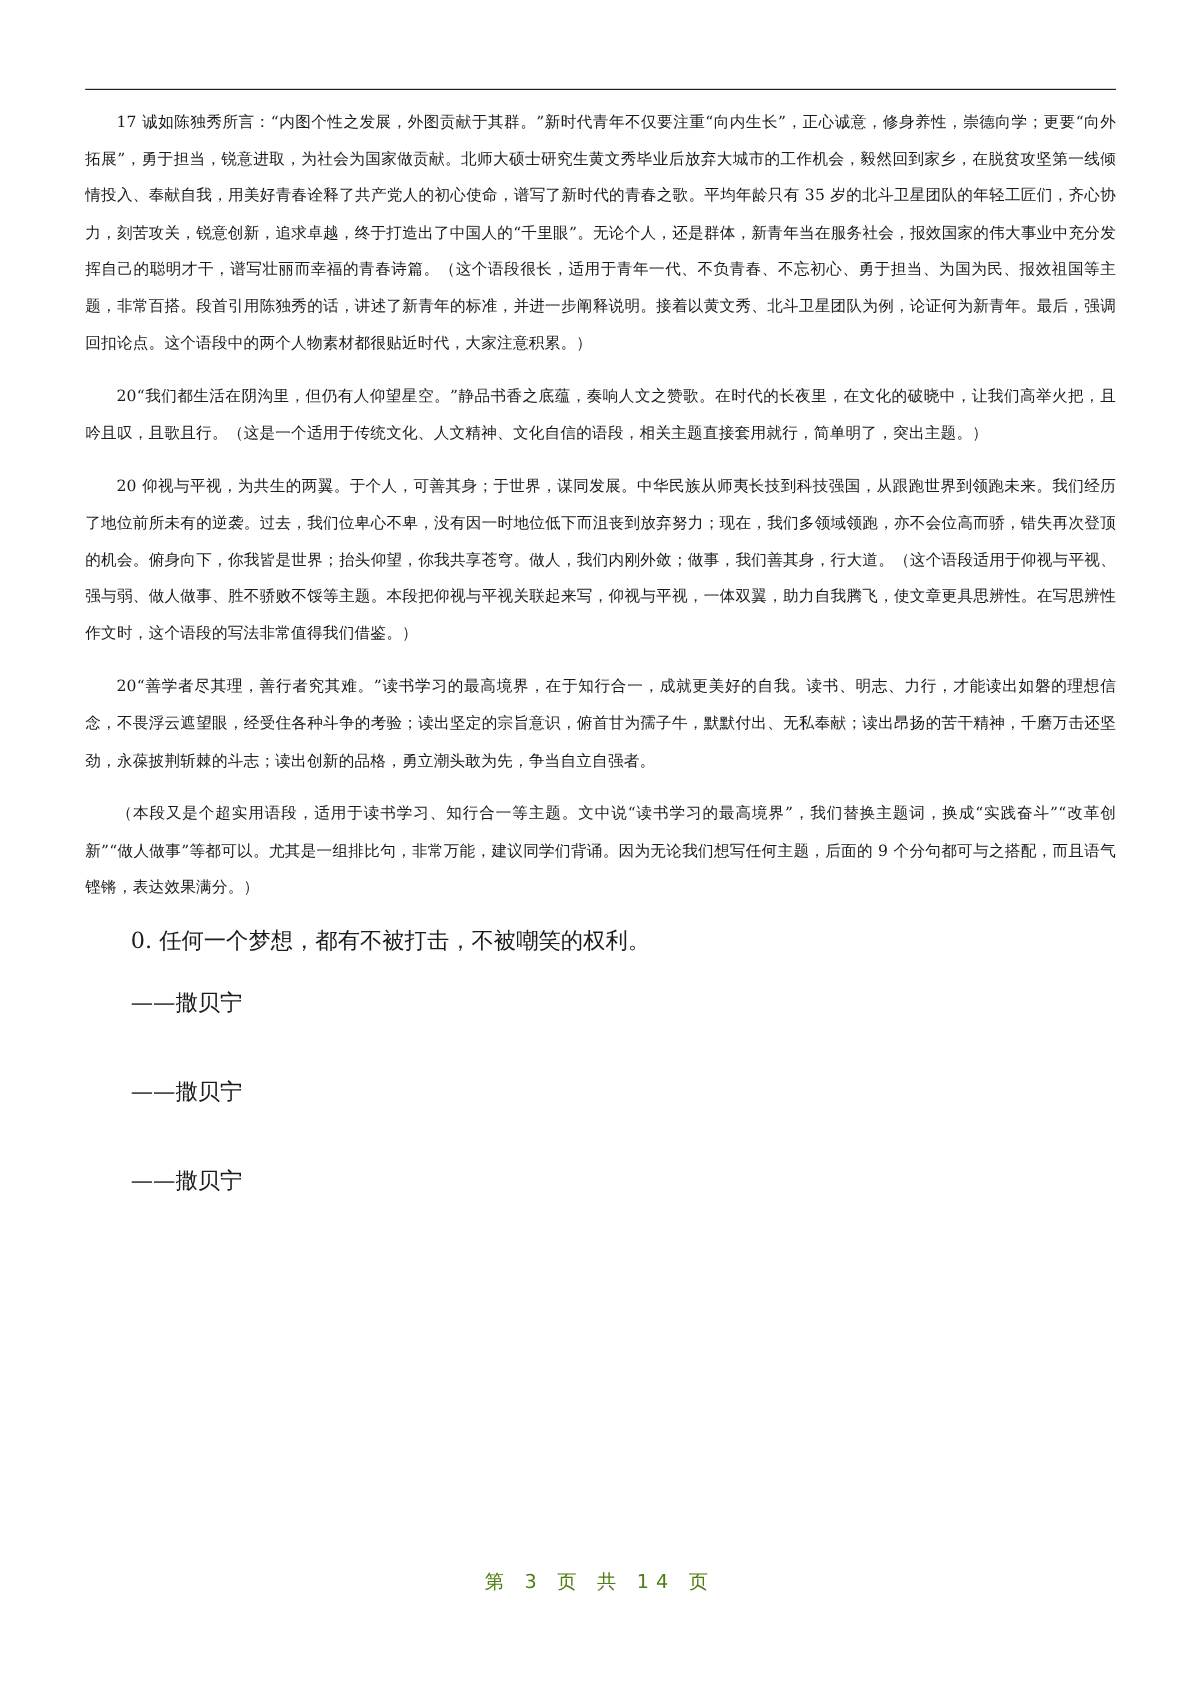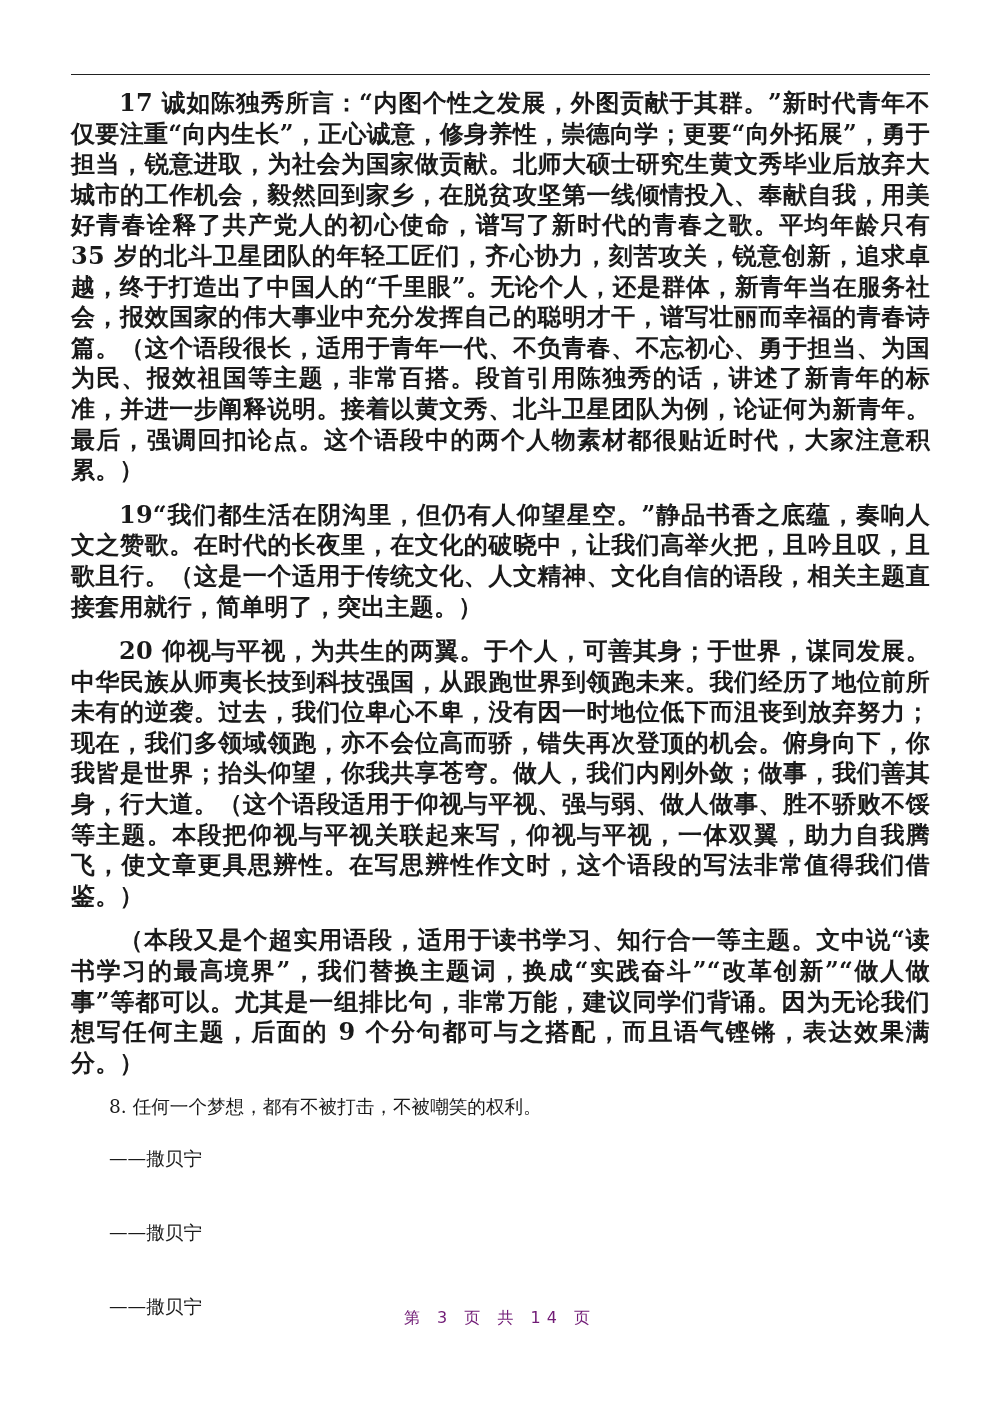--- a/index.html
+++ b/index.html
@@ -1,40 +1,41 @@
 <!DOCTYPE html>
 <html><head>
 <meta charset="utf-8">
 <style>
   html, body { margin: 0; padding: 0; background: #ffffff; }
   body { width: 1000px; height: 1414px; position: relative; overflow: hidden;
          font-family: "DejaVu Serif", "Liberation Serif", serif; color: #1a1a1a; }
   .rule { position: absolute; left: 71px; top: 74px; width: 859px; height: 0; border-top: 1.6px solid #222; }
   .content { position: absolute; left: 71px; top: 88px; width: 859px; }
-  .para { font-size: 24px; line-height: 30.6px; text-align: justify; margin: 0 0 14px 0; text-indent: 2em; letter-spacing: 0.2px; font-weight: bold; }
+  .para { font-size: 13px; line-height: 30.6px; text-align: justify; margin: 0 0 14px 0; text-indent: 2em; letter-spacing: 0.2px; }
   .note-para { text-indent: 2em; }
   .quote { font-size: 18.6px; line-height: 30px; margin: 0; padding-left: 38px; }
   .attr  { font-size: 18.6px; line-height: 30px; margin: 0; padding-left: 38px; }
   .gap { height: 22px; }
   .footer { position: absolute; top: 1308px; left: 0; width: 1000px; text-align: center;
-            font-family: "DejaVu Sans", "Liberation Sans", sans-serif; font-size: 16px; color: #701a75; letter-spacing: 6px; }
+            font-family: "DejaVu Sans", "Liberation Sans", sans-serif; font-size: 16px; color: #4d7c0f; letter-spacing: 6px; }
 </style>
 </head>
 <body>
 
 <div class="rule"></div>
 
 <div class="content">
   <p class="para">17 诚如陈独秀所言：“内图个性之发展，外图贡献于其群。”新时代青年不仅要注重“向内生长”，正心诚意，修身养性，崇德向学；更要“向外拓展”，勇于担当，锐意进取，为社会为国家做贡献。北师大硕士研究生黄文秀毕业后放弃大城市的工作机会，毅然回到家乡，在脱贫攻坚第一线倾情投入、奉献自我，用美好青春诠释了共产党人的初心使命，谱写了新时代的青春之歌。平均年龄只有 35 岁的北斗卫星团队的年轻工匠们，齐心协力，刻苦攻关，锐意创新，追求卓越，终于打造出了中国人的“千里眼”。无论个人，还是群体，新青年当在服务社会，报效国家的伟大事业中充分发挥自己的聪明才干，谱写壮丽而幸福的青春诗篇。（这个语段很长，适用于青年一代、不负青春、不忘初心、勇于担当、为国为民、报效祖国等主题，非常百搭。段首引用陈独秀的话，讲述了新青年的标准，并进一步阐释说明。接着以黄文秀、北斗卫星团队为例，论证何为新青年。最后，强调回扣论点。这个语段中的两个人物素材都很贴近时代，大家注意积累。）</p>
-  <p class="para">19“我们都生活在阴沟里，但仍有人仰望星空。”静品书香之底蕴，奏响人文之赞歌。在时代的长夜里，在文化的破晓中，让我们高举火把，且吟且叹，且歌且行。（这是一个适用于传统文化、人文精神、文化自信的语段，相关主题直接套用就行，简单明了，突出主题。）</p>
+  <p class="para">20“我们都生活在阴沟里，但仍有人仰望星空。”静品书香之底蕴，奏响人文之赞歌。在时代的长夜里，在文化的破晓中，让我们高举火把，且吟且叹，且歌且行。（这是一个适用于传统文化、人文精神、文化自信的语段，相关主题直接套用就行，简单明了，突出主题。）</p>
   <p class="para">20 仰视与平视，为共生的两翼。于个人，可善其身；于世界，谋同发展。中华民族从师夷长技到科技强国，从跟跑世界到领跑未来。我们经历了地位前所未有的逆袭。过去，我们位卑心不卑，没有因一时地位低下而沮丧到放弃努力；现在，我们多领域领跑，亦不会位高而骄，错失再次登顶的机会。俯身向下，你我皆是世界；抬头仰望，你我共享苍穹。做人，我们内刚外敛；做事，我们善其身，行大道。（这个语段适用于仰视与平视、强与弱、做人做事、胜不骄败不馁等主题。本段把仰视与平视关联起来写，仰视与平视，一体双翼，助力自我腾飞，使文章更具思辨性。在写思辨性作文时，这个语段的写法非常值得我们借鉴。）</p>
+  <p class="para">20“善学者尽其理，善行者究其难。”读书学习的最高境界，在于知行合一，成就更美好的自我。读书、明志、力行，才能读出如磐的理想信念，不畏浮云遮望眼，经受住各种斗争的考验；读出坚定的宗旨意识，俯首甘为孺子牛，默默付出、无私奉献；读出昂扬的苦干精神，千磨万击还坚劲，永葆披荆斩棘的斗志；读出创新的品格，勇立潮头敢为先，争当自立自强者。</p>
   <p class="para note-para">（本段又是个超实用语段，适用于读书学习、知行合一等主题。文中说“读书学习的最高境界”，我们替换主题词，换成“实践奋斗”“改革创新”“做人做事”等都可以。尤其是一组排比句，非常万能，建议同学们背诵。因为无论我们想写任何主题，后面的 9 个分句都可与之搭配，而且语气铿锵，表达效果满分。）</p>
 
   <div>
-    <p class="quote">8. 任何一个梦想，都有不被打击，不被嘲笑的权利。</p>
+    <p class="quote">0. 任何一个梦想，都有不被打击，不被嘲笑的权利。</p>
     <div class="gap"></div>
     <p class="attr">——撒贝宁</p>
     <div class="gap"></div>
   </div>
   <div>
     <div class="gap"></div>
     <p class="attr">——撒贝宁</p>
     <div class="gap"></div>
   </div>
   <div>

